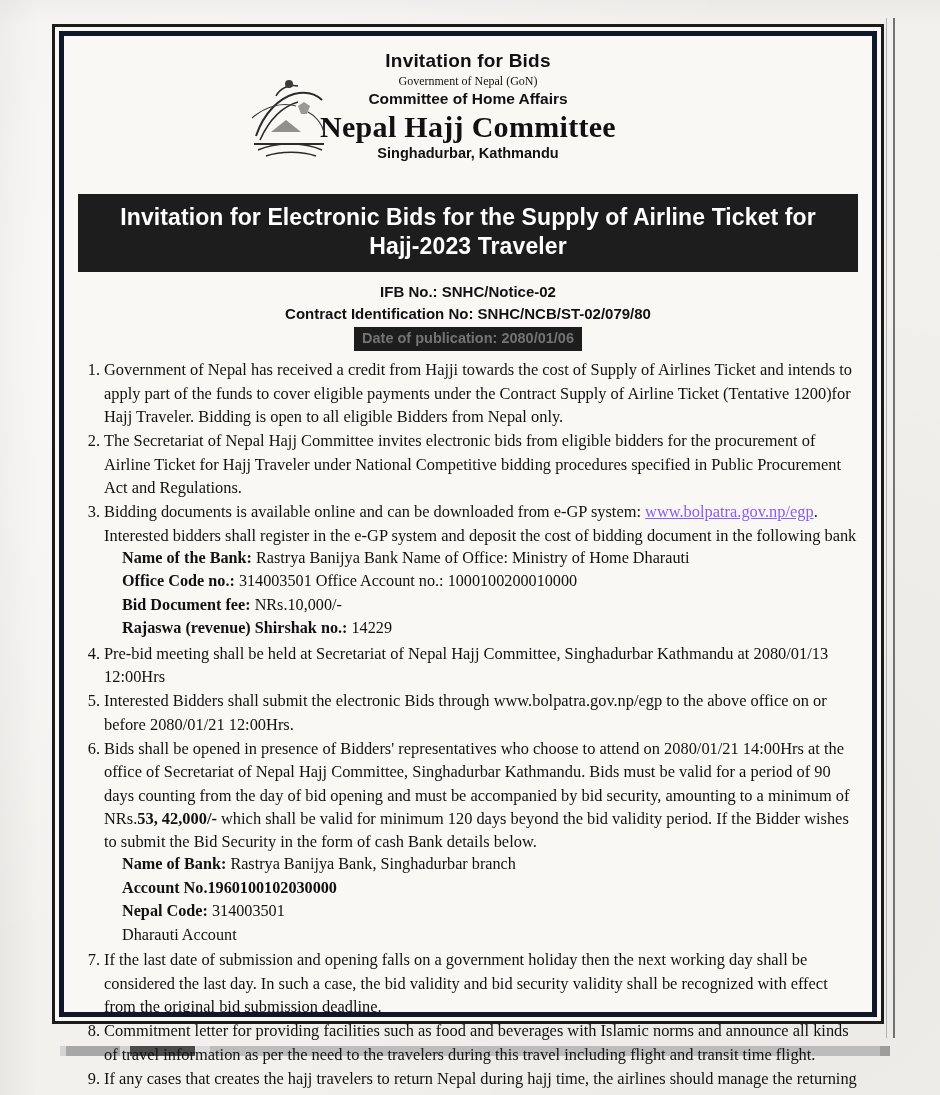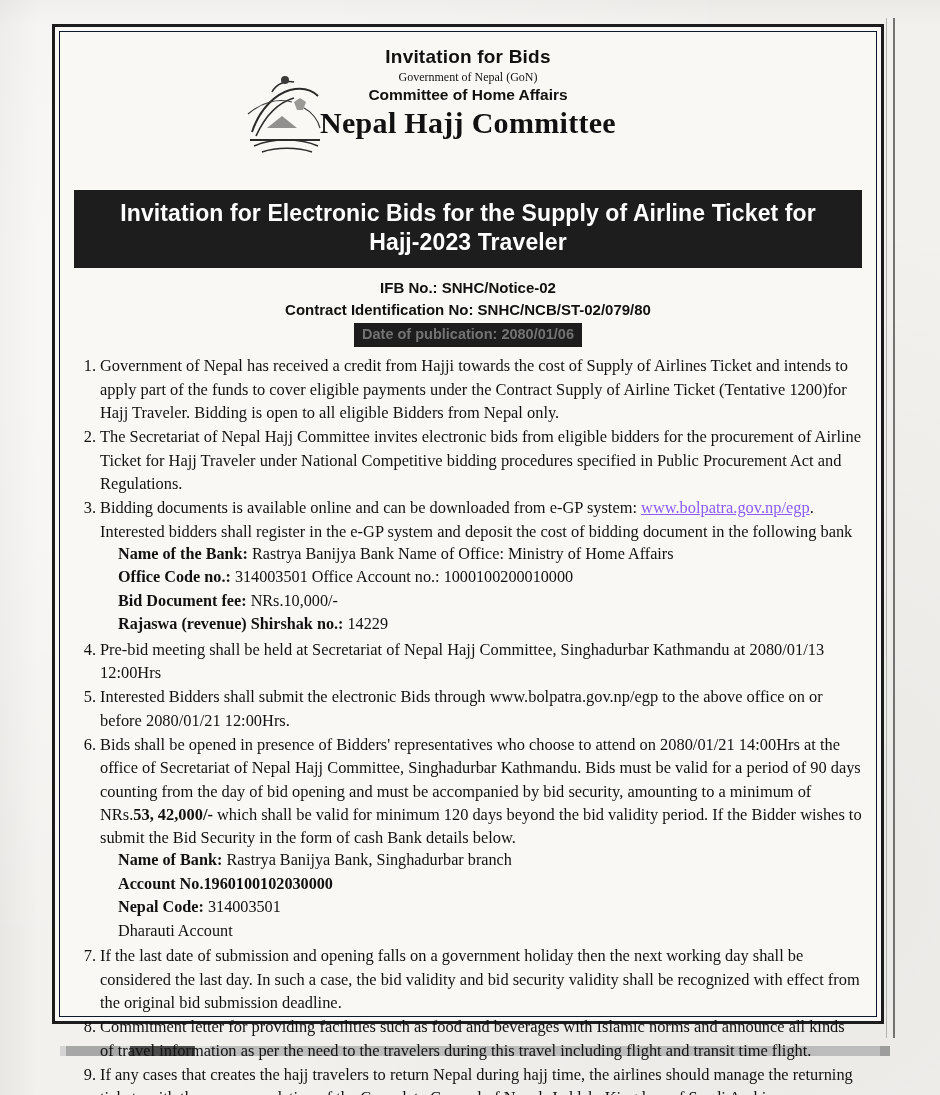--- a/index.html
+++ b/index.html
@@ -79,21 +79,21 @@
     width: 832px;
     height: 1000px;
     border: 3px solid #1c1c1c;
     background: #faf8f5;
     box-sizing: border-box;
     padding: 0;
   }
   .notice-inner {
     position: absolute;
     inset: 4px;
-    border: 1px solid #0f172a;
+    border: 5px solid #0f172a;
     box-sizing: border-box;
     padding: 8px 14px 10px 14px;
   }
 
   
   .masthead {
     position: relative;
     min-height: 118px;
     text-align: center;
   }
@@ -232,20 +232,21 @@
               <path d="M6 46 C20 34, 36 30, 50 34"></path>
               <path d="M62 40 C70 44, 76 52, 78 60"></path>
             </g>
           </svg>
         </div>
 
         <div class="ifb-top">Invitation for Bids</div>
         <div class="gon">Government of Nepal (GoN)</div>
         <div class="ministry">Committee of Home Affairs</div>
         <div class="committee">Nepal Hajj Committee</div>
+        <div class="address">Singhadurbar, Kathmandu</div>
       </div>
 
       <div class="banner">Invitation for Electronic Bids for the Supply of Airline Ticket for Hajj-2023 Traveler</div>
 
       <div class="refblock">
         <div>IFB No.: SNHC/Notice-02</div>
         <div>Contract Identification No: SNHC/NCB/ST-02/079/80</div>
         <div class="pubdate">Date of publication: 2080/01/06</div>
       </div>
 
@@ -259,21 +260,21 @@
         <li>
           <span class="num">2.</span>
           <span>The Secretariat of Nepal Hajj Committee invites electronic bids from eligible bidders for the procurement of Airline Ticket for Hajj Traveler under National Competitive bidding procedures specified in Public Procurement Act and Regulations.</span>
         </li>
 
         <li>
           <span class="num">3.</span>
           <span>Bidding documents is available online and can be downloaded from e-GP system: </span><a class="u-link" href="#" style="color:#8b5cf6;">www.bolpatra.gov.np/egp</a><span>. Interested bidders shall register in the e-GP system and deposit the cost of bidding document in the following bank</span>
           <div class="sub">
             <span class="b">Name of the Bank:</span>
-            <span>Rastrya Banijya Bank     Name of Office: Ministry of Home Affairs</span>
+            <span>Rastrya Banijya Bank     Name of Office: Ministry of Home Dharauti</span>
           </div>
           <div class="sub">
             <span class="b">Office Code no.:</span>
             <span>314003501 Office Account no.: 1000100200010000</span>
           </div>
           <div class="sub">
             <span class="b">Bid Document fee:</span>
             <span>NRs.10,000/-</span>
           </div>
           <div class="sub">

